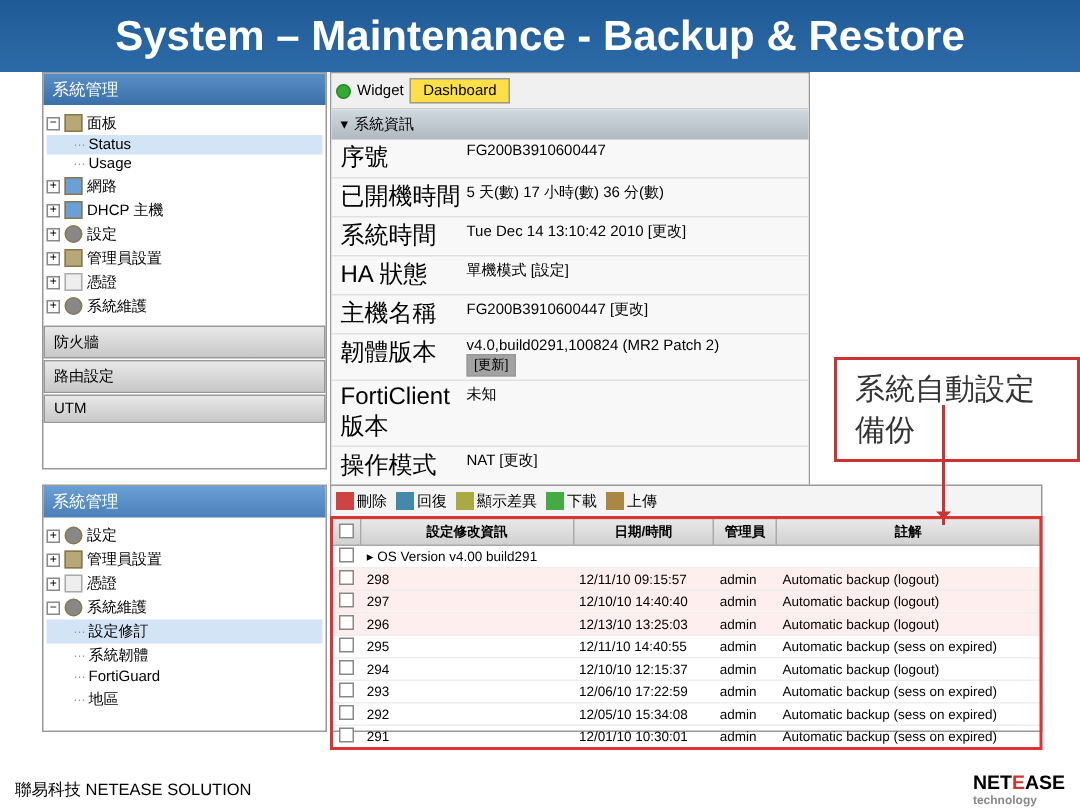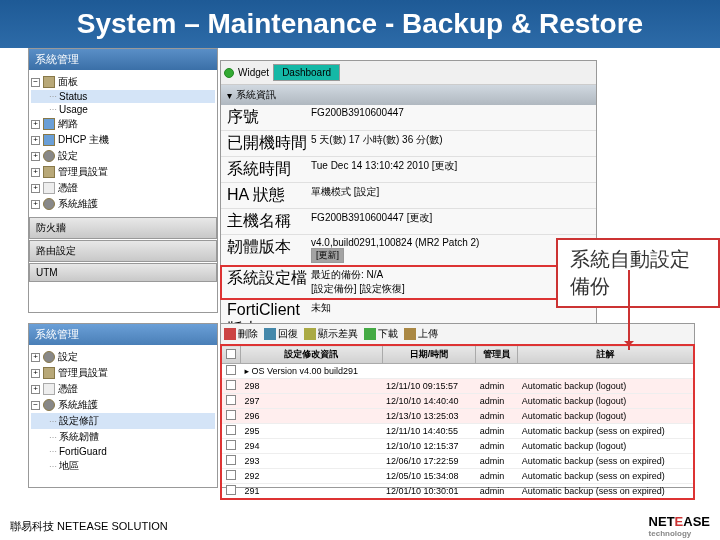--- a/index.html
+++ b/index.html
@@ -14,21 +14,21 @@
 .tree-item.sel{background:#d4e4f7}
 .exp{width:9px;height:9px;border:1px solid #888;display:inline-flex;align-items:center;justify-content:center;font-size:8px;line-height:1;background:#fff}
 .dots{color:#999;font-size:8px;letter-spacing:-1px}
 .ico{width:12px;height:12px;display:inline-block;background:#b8a878;border:1px solid #887848}
 .ico.net{background:#6a9fd7}
 .ico.gear{background:#888;border-radius:50%}
 .ico.doc{background:#eee;border:1px solid #aaa}
 .section-btn{background:linear-gradient(#e8e8e8,#c8c8c8);border:1px solid #999;padding:3px 6px;margin:1px 0;font-size:10px}
 .widget-bar{display:flex;align-items:center;gap:4px;padding:3px;background:#f0f0f0;border-bottom:1px solid #ccc}
 .green-dot{width:10px;height:10px;background:#3a3;border-radius:50%;border:1px solid #282}
-.tab{background:#14b8a6;border:1px solid #999;padding:2px 8px;font-size:10px}
+.tab{background:#fde047;border:1px solid #999;padding:2px 8px;font-size:10px}
 .info-panel{background:#f8f8f8}
 .info-hdr{background:linear-gradient(#d0d8e0,#b0b8c0);padding:3px 6px;font-size:10px;display:flex;align-items:center;gap:4px}
 .info-row{display:flex;border-bottom:1px solid #e0e0e0;padding:2px 0}
 .info-k{width:90px;padding-left:6px;font-size:16px}
 .info-v{font-size:10px}
 .info-row.hl{outline:2px solid #d33;outline-offset:-1px}
 .btn-sm{background:#a3a3a3;border:1px solid #999;padding:0 4px;font-size:9px;display:inline-block}
 .toolbar2{display:flex;align-items:flex-start;gap:6px;padding:3px;background:#f4f4f4;border-bottom:1px solid #ccc;font-size:10px}
 .tb-item{display:flex;align-items:center;gap:2px}
 .tb-ico{width:12px;height:12px;display:inline-block}
@@ -98,21 +98,21 @@
           <span class="exp">+</span>
           <span class="ico gear"></span>
           <span>系統維護</span>
         </div>
   </div>
   <div class="section-btn">防火牆</div>
   <div class="section-btn">路由設定</div>
   <div class="section-btn">UTM</div>
 </div>
 
-<div class="panel" style="left:220px;top:12px;width:377px;height:280px">
+<div class="panel" style="left:220px;top:0;width:320px;height:280px">
   <div class="widget-bar">
     <span class="green-dot"></span>
     <span>Widget</span>
     <span class="tab">Dashboard</span>
   </div>
   <div class="info-panel">
     <div class="info-hdr">
           <span>▾</span>
           <span>系統資訊</span>
         </div>
@@ -132,24 +132,20 @@
           <div class="info-k">HA 狀態</div>
           <div class="info-v">單機模式 [設定]</div>
         </div>
     <div class="info-row">
           <div class="info-k">主機名稱</div>
           <div class="info-v">FG200B3910600447 [更改]</div>
         </div>
     <div class="info-row">
           <div class="info-k">韌體版本</div>
           <div class="info-v"><span>v4.0,build0291,100824 (MR2 Patch 2)</span><br><span class="btn-sm">[更新]</span></div>
-        </div>
-    <div class="info-row hl">
-          <div class="info-k">系統設定檔</div>
-          <div class="info-v"><span>最近的備份: N/A</span><br><span>[設定備份] [設定恢復]</span></div>
         </div>
     <div class="info-row">
           <div class="info-k">FortiClient版本</div>
           <div class="info-v">未知</div>
         </div>
     <div class="info-row">
           <div class="info-k">操作模式</div>
           <div class="info-v">NAT [更改]</div>
         </div>
     <div class="info-row">

